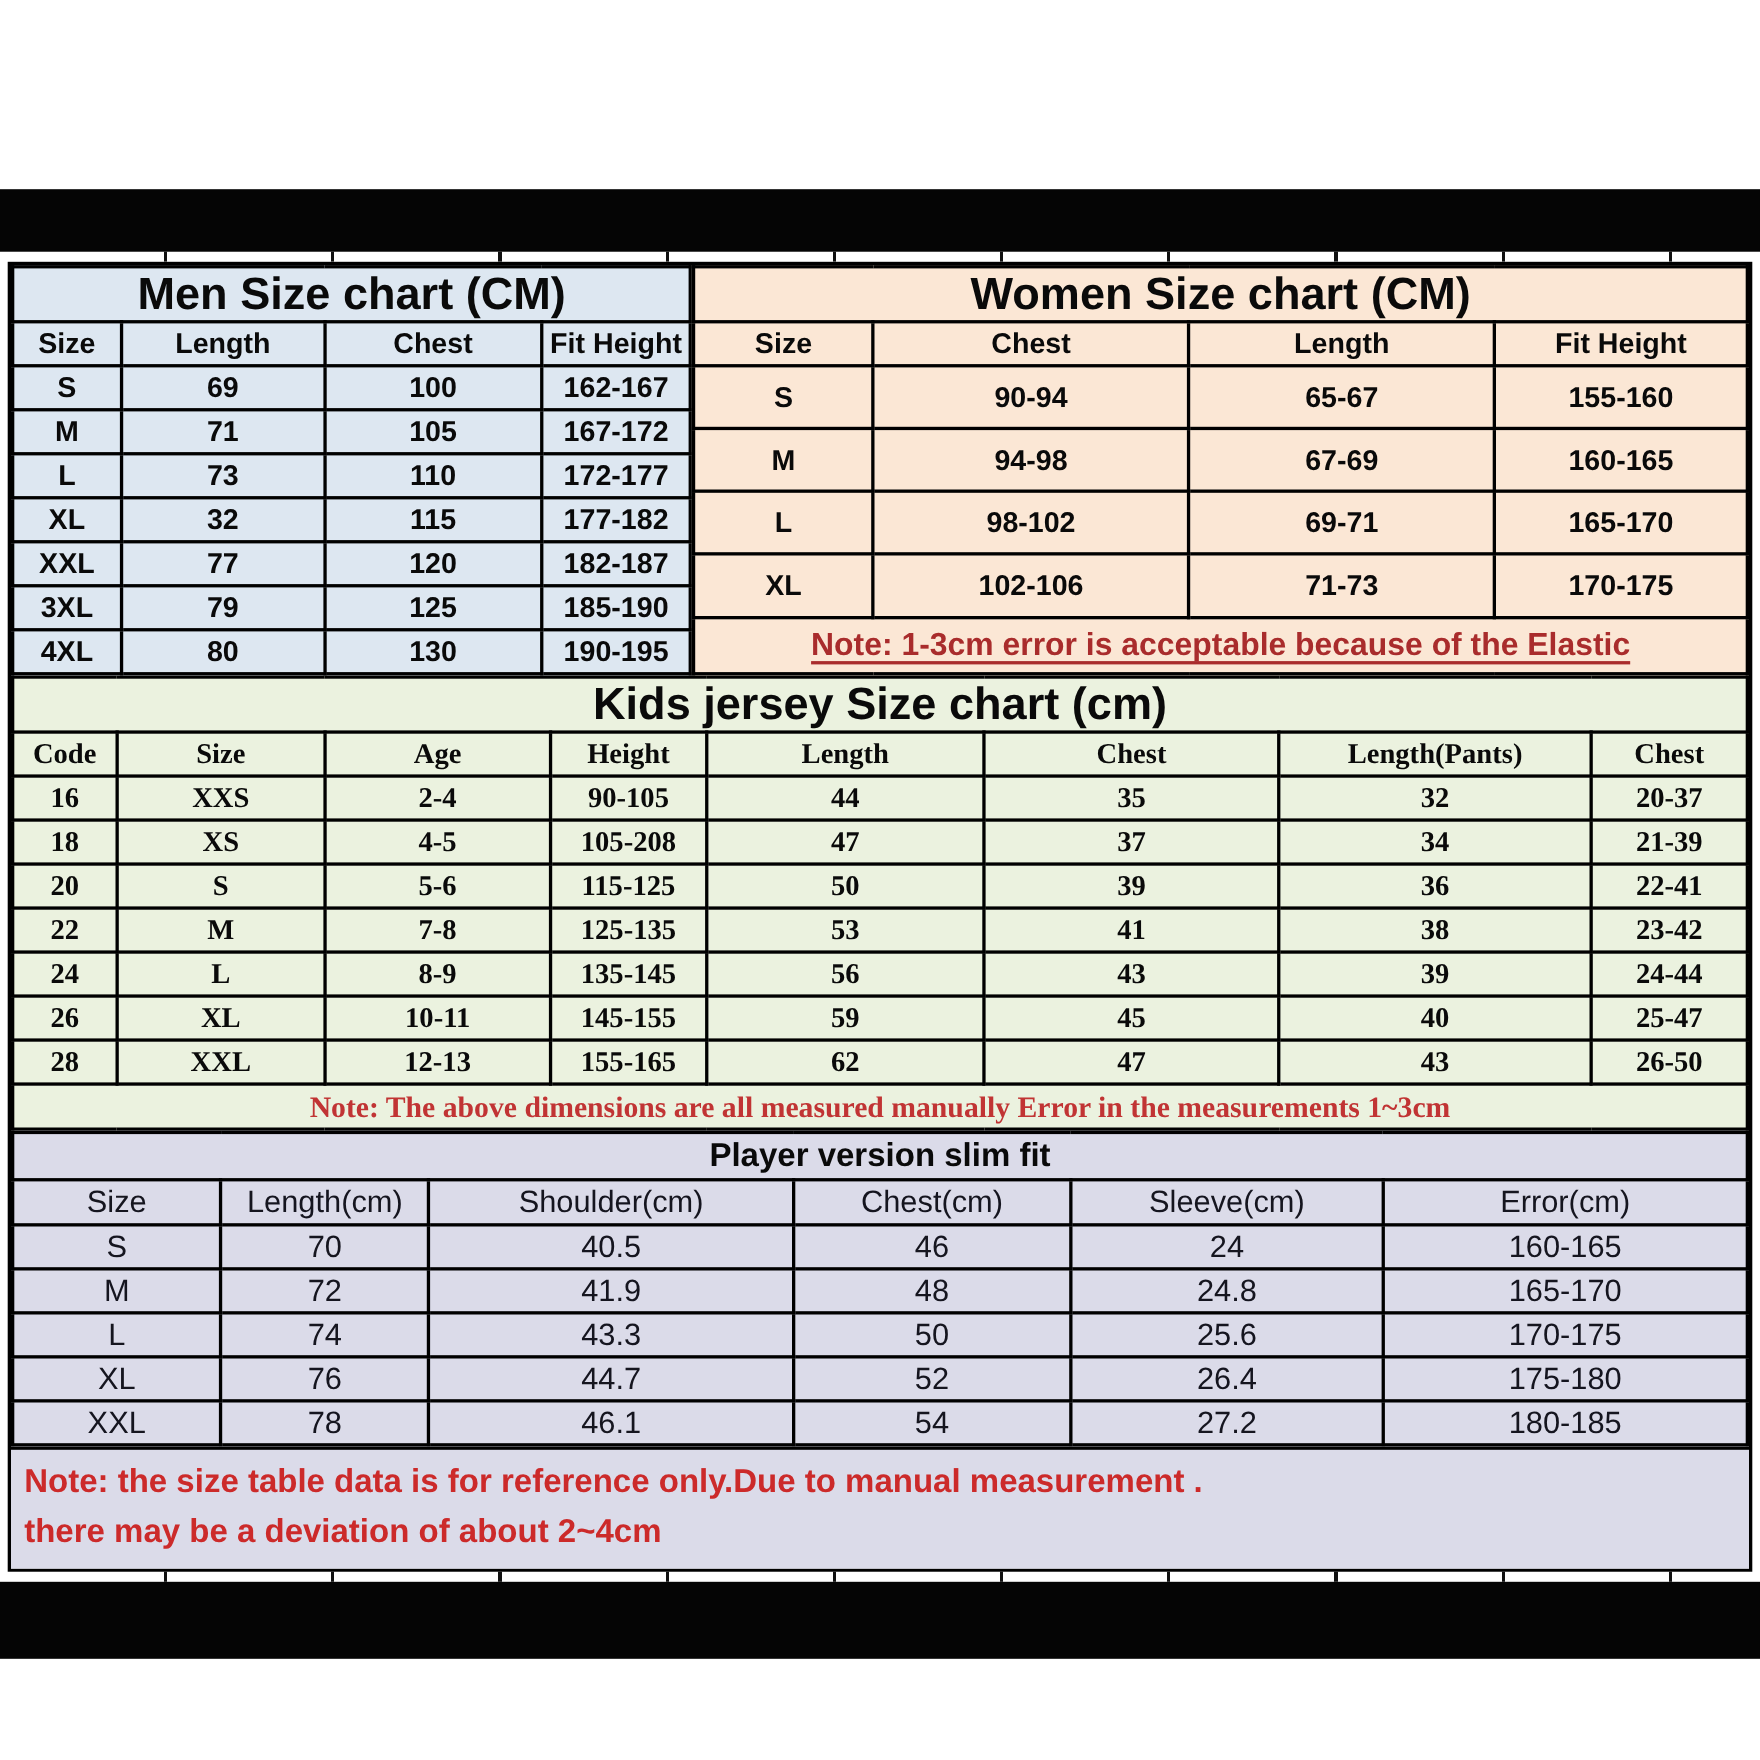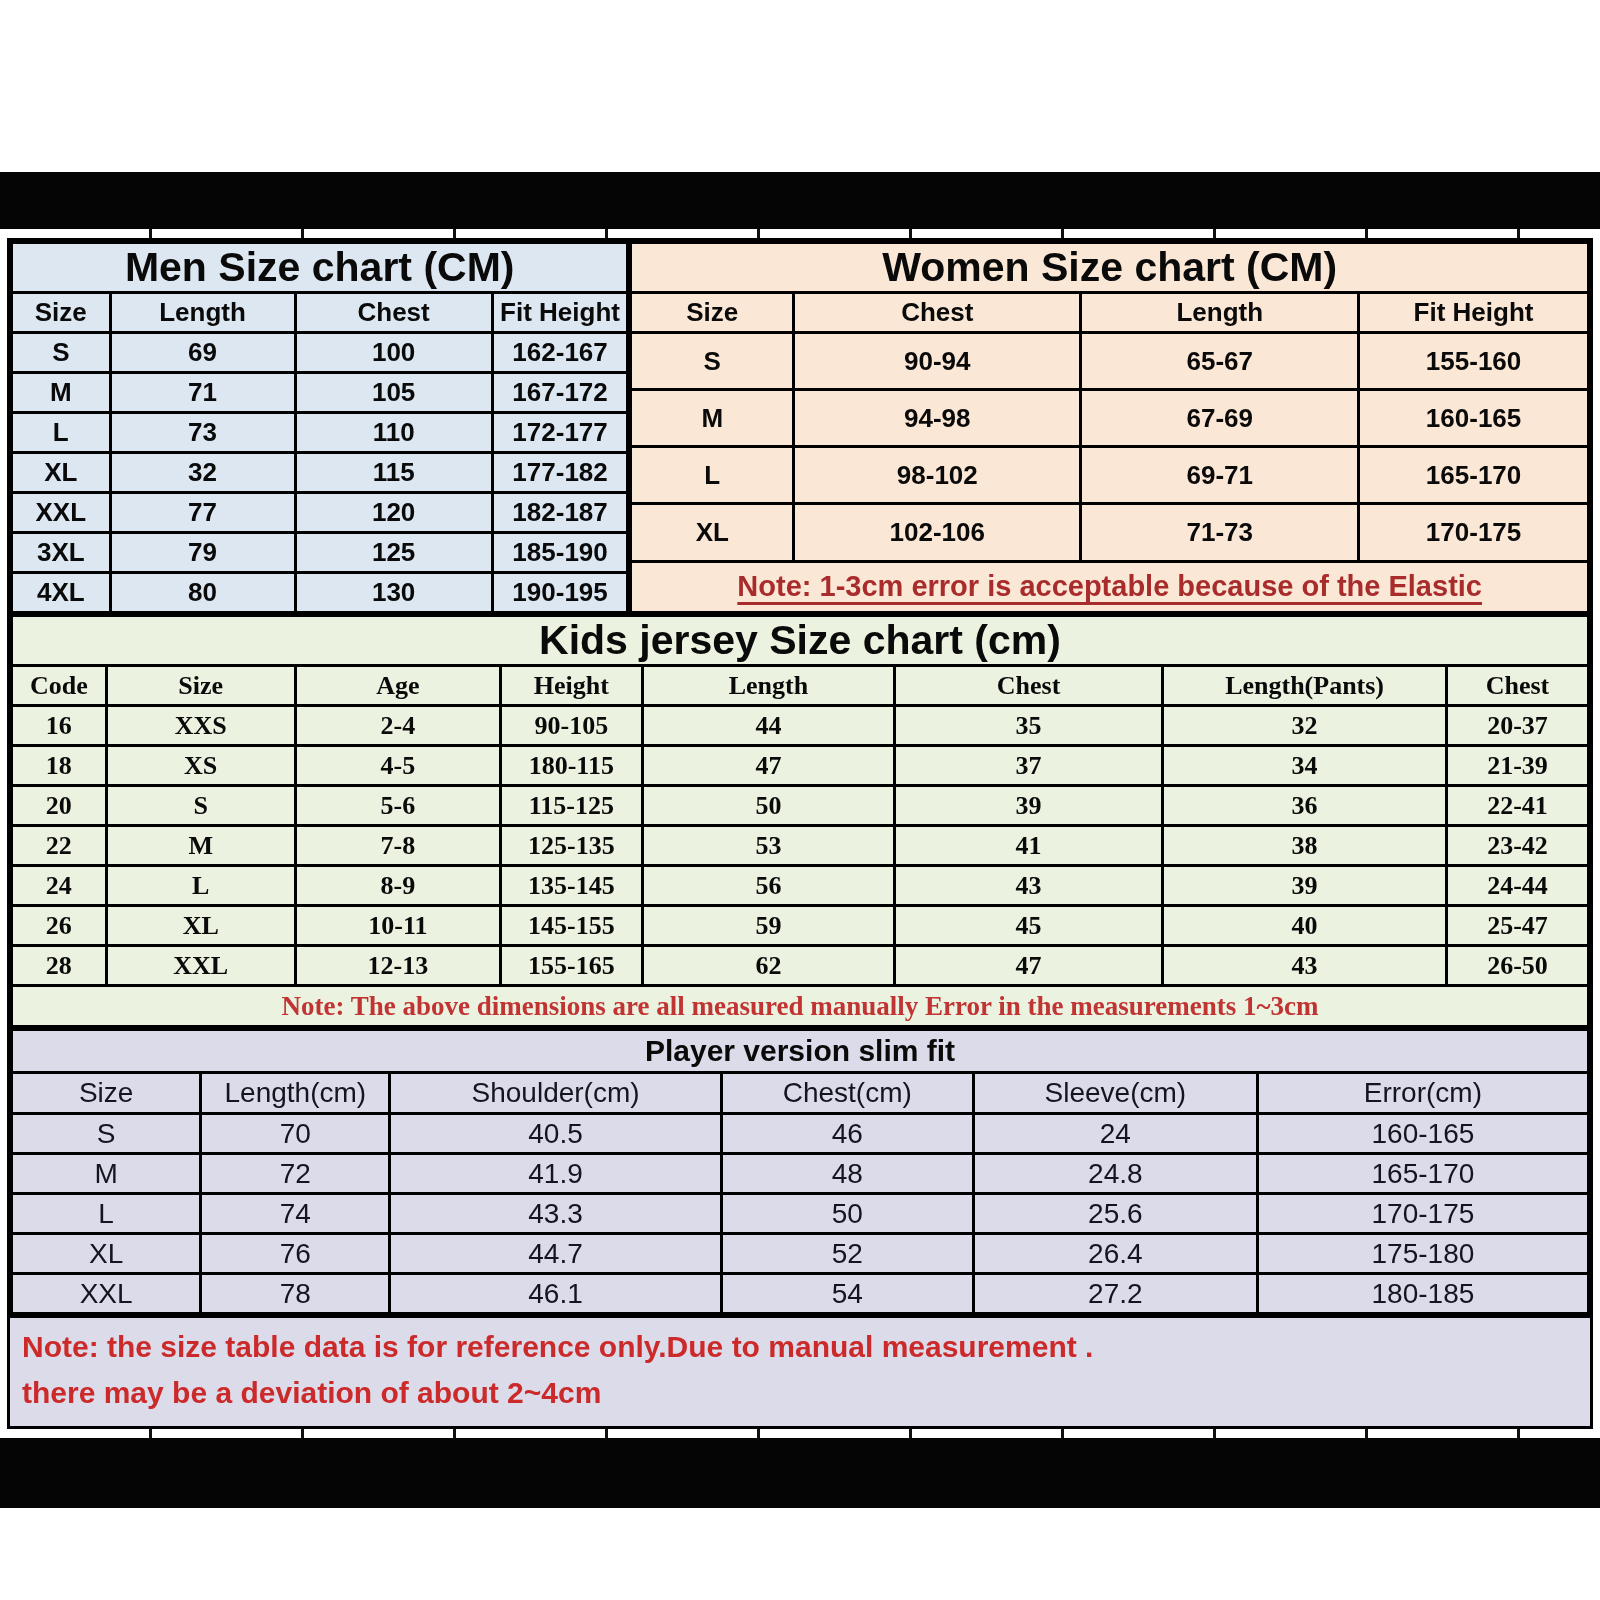--- a/index.html
+++ b/index.html
@@ -225,21 +225,21 @@
             <td>90-105</td>
             <td>44</td>
             <td>35</td>
             <td>32</td>
             <td>20-37</td>
           </tr>
           <tr>
             <td>18</td>
             <td>XS</td>
             <td>4-5</td>
-            <td>180-115</td>
+            <td>105-208</td>
             <td>47</td>
             <td>37</td>
             <td>34</td>
             <td>21-39</td>
           </tr>
           <tr>
             <td>20</td>
             <td>S</td>
             <td>5-6</td>
             <td>115-125</td>

